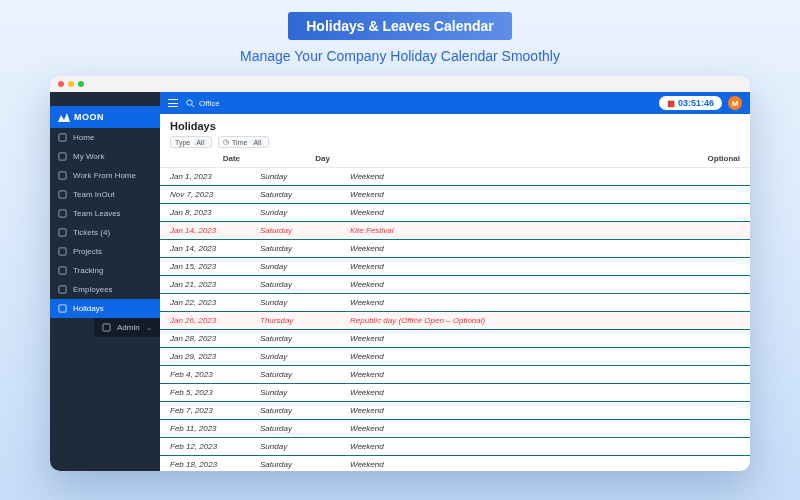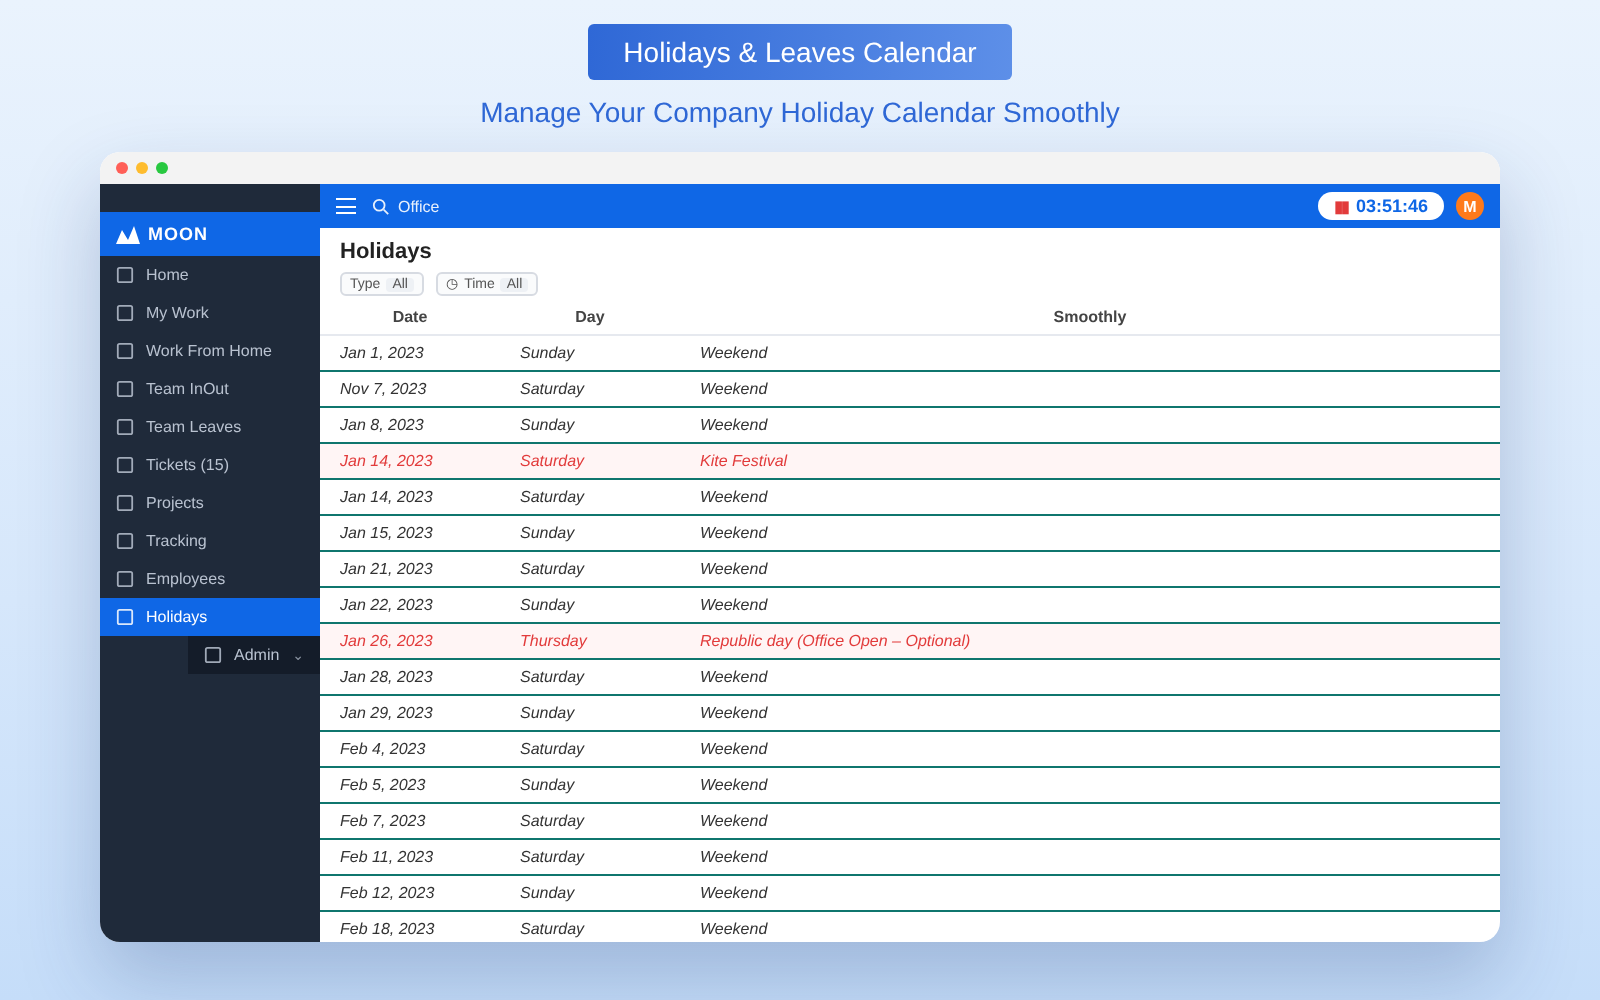--- a/index.html
+++ b/index.html
@@ -4,21 +4,21 @@
 <style>
   * { box-sizing: border-box; margin: 0; padding: 0; }
   html, body { width: 800px; height: 500px; font-family: -apple-system, BlinkMacSystemFont, "Segoe UI", Arial, sans-serif; overflow: hidden; }
   body {
     background: linear-gradient(180deg, #eaf3fd 0%, #d6e7fb 60%, #c5ddf9 100%);
     display: flex; flex-direction: column; align-items: center;
     padding: 12px 20px;
   }
   .banner {
     background: linear-gradient(90deg, #2f68d6, #5d8fe8);
-    color: #fff; font-size: 14px; font-weight: 400;
+    color: #fff; font-size: 14px; font-weight: 700;
     padding: 6px 18px; border-radius: 3px;
   }
   .tagline { color: #2f68d6; font-size: 14px; font-weight: 500; margin: 8px 0 12px; }
   .window {
     width: 700px; height: 395px;
     background: #fff; border-radius: 10px;
     box-shadow: 0 18px 40px rgba(30,60,120,.25);
     display: flex; flex-direction: column; overflow: hidden;
     position: relative;
   }
@@ -76,21 +76,21 @@
   .chip {
     border: 1px solid #d7dbe2; border-radius: 3px;
     font-size: 7px; color: #555; padding: 1px 4px;
     display: flex; align-items: center; gap: 3px;
     background: #fafbfc;
   }
   .chip .tag { background: #eef1f5; border-radius: 2px; padding: 0 3px; }
   .table-wrap { flex: 1; overflow-y: auto; overflow-x: hidden; }
   table { width: 100%; border-collapse: collapse; font-size: 8px; color: #333; }
   thead th {
-    text-align: center; font-weight: 600; color: #444;
+    text-align: right; font-weight: 600; color: #444;
     padding: 4px 10px; border-bottom: 1px solid #e6e9ef;
     background: #fff; position: sticky; top: 0;
   }
   tbody td { padding: 4px 10px; border-bottom: 1px solid #0f766e; font-style: italic; }
   tbody tr.special { background: #fff5f5; color: #e23b3b; }
   tbody tr.special td { color: #e23b3b; }
   th:nth-child(1), td:nth-child(1) { width: 90px; }
   th:nth-child(2), td:nth-child(2) { width: 90px; }
   .table-wrap::-webkit-scrollbar { width: 6px; }
   .table-wrap::-webkit-scrollbar-thumb { background: #c9cfd9; border-radius: 3px; }
@@ -144,21 +144,21 @@
           <div class="nav-item">
             <span class="ic"><svg viewBox="0 0 10 10" width="9" height="9">
                 <rect x="1" y="1" width="8" height="8" rx="1" fill="none" stroke="currentColor" stroke-width="1"></rect>
               </svg></span>
             <span>Team Leaves</span>
           </div>
           <div class="nav-item">
             <span class="ic"><svg viewBox="0 0 10 10" width="9" height="9">
                 <rect x="1" y="1" width="8" height="8" rx="1" fill="none" stroke="currentColor" stroke-width="1"></rect>
               </svg></span>
-            <span>Tickets (15)</span>
+            <span>Tickets (4)</span>
           </div>
           <div class="nav-item">
             <span class="ic"><svg viewBox="0 0 10 10" width="9" height="9">
                 <rect x="1" y="1" width="8" height="8" rx="1" fill="none" stroke="currentColor" stroke-width="1"></rect>
               </svg></span>
             <span>Projects</span>
           </div>
           <div class="nav-item">
             <span class="ic"><svg viewBox="0 0 10 10" width="9" height="9">
                 <rect x="1" y="1" width="8" height="8" rx="1" fill="none" stroke="currentColor" stroke-width="1"></rect>
@@ -224,21 +224,21 @@
           </div>
         </div>
       </div>
 
       <div class="table-wrap">
         <table>
           <thead>
               <tr id="thead-row">
                 <th>Date</th>
                 <th>Day</th>
-                <th>Smoothly</th>
+                <th>Optional</th>
               </tr>
             </thead>
           <tbody id="tbody">
               <tr>
                 <td>Jan 1, 2023</td>
                 <td>Sunday</td>
                 <td>Weekend</td>
               </tr>
               <tr>
                 <td>Nov 7, 2023</td>

